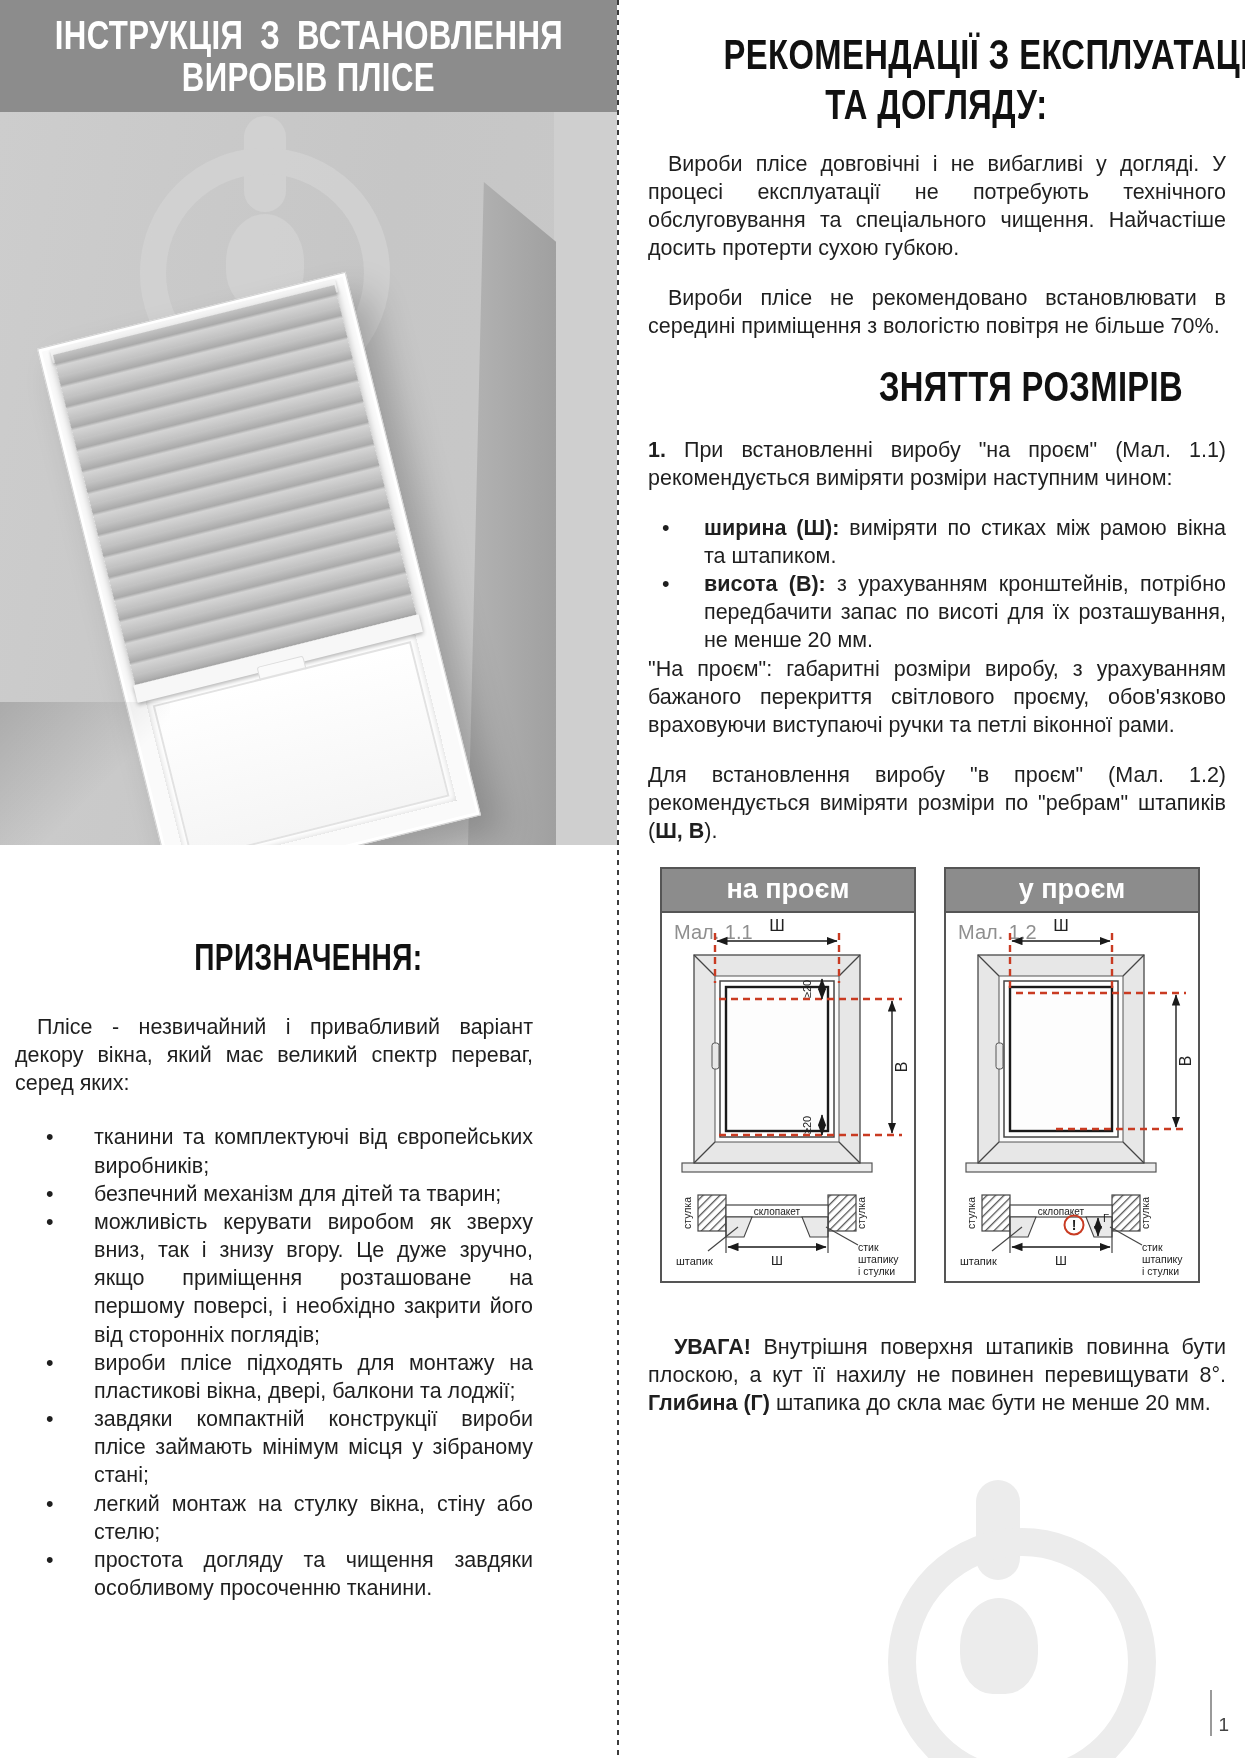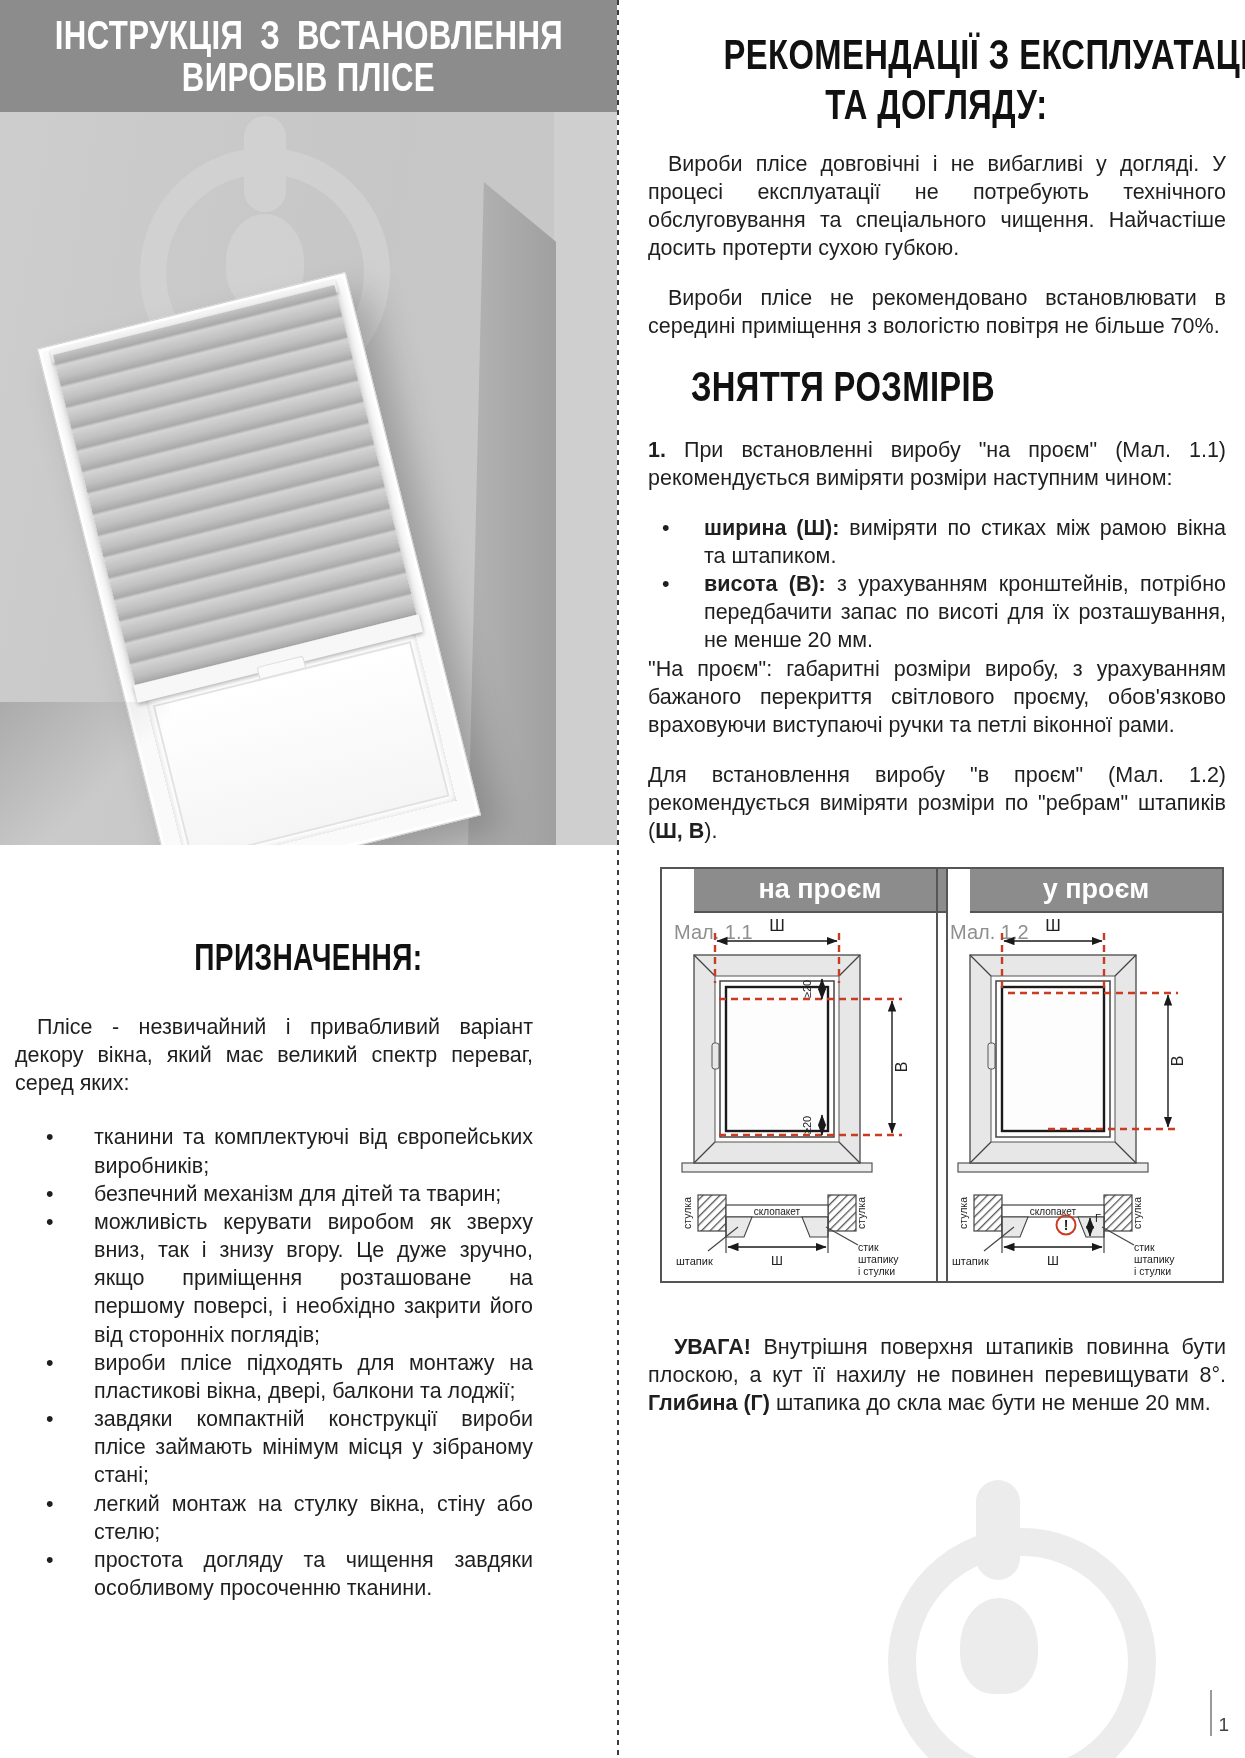--- a/index.html
+++ b/index.html
@@ -54,30 +54,30 @@
   .l-list .mark{position:absolute;left:8px;top:0;}
   
   .divider{position:absolute;left:617px;top:0;width:2px;height:1758px;
     background:repeating-linear-gradient(to bottom,#3c3c3c 0 5px,transparent 5px 10px);}
   
   .right-col{position:absolute;left:648px;top:0;width:578px;}
   .r-title{margin-top:30px;text-align:center;font-size:42px;line-height:50px;color:#111;}
   .care-p1{margin-top:20px;text-indent:20px;}
   .care-p2{margin-top:0;text-indent:20px;}
   .care-p3{margin-top:22px;text-indent:20px;}
-  .r-h2{margin-top:20px;text-align:left;font-size:42px;line-height:50px;color:#111;}
+  .r-h2{margin-top:20px;text-align:right;font-size:42px;line-height:50px;color:#111;}
   .step-p{margin-top:24px;}
   .r-list{list-style:none;margin:4px 0 0 0;padding:0;}
   .r-list li{position:relative;padding-left:56px;}
   .r-list .mark{position:absolute;left:14px;top:0;}
   .p-onframe{margin-top:0;}
   
   .figures{position:relative;height:432px;margin-top:22px;z-index:1;}
-  .figure{position:absolute;top:0;width:252px;height:412px;border:2px solid #555;background:transparent;padding-left:32px;}
-  .fig1{left:12px;} .fig2{left:288px;}
+  .figure{position:absolute;top:0;width:252px;height:412px;border:2px solid #555;background:transparent;}
+  .fig1{left:12px;} .fig2{left:296px;}
   .fig-head{height:42px;background:#8c8c8c;color:#fff;display:flex;align-items:center;justify-content:center;
     font-size:27px;font-weight:bold;border-bottom:2px solid #555;}
   .fig-caption{position:absolute;left:12px;top:52px;color:#8f8f8f;font-size:20px;}
   .fig-svg{position:absolute;left:0;top:44px;width:252px;height:366px;}
   .svgt{font-family:"Liberation Sans",sans-serif;fill:#222;}
   .dim{stroke:#1a1a1a;stroke-width:1.4;fill:none;}
   .thin{stroke:#444;stroke-width:1.2;}
   .red{stroke:#c93b22;stroke-width:2.4;stroke-dasharray:7 5;fill:none;}
   
   .warning{margin-top:34px;position:relative;z-index:1;}

